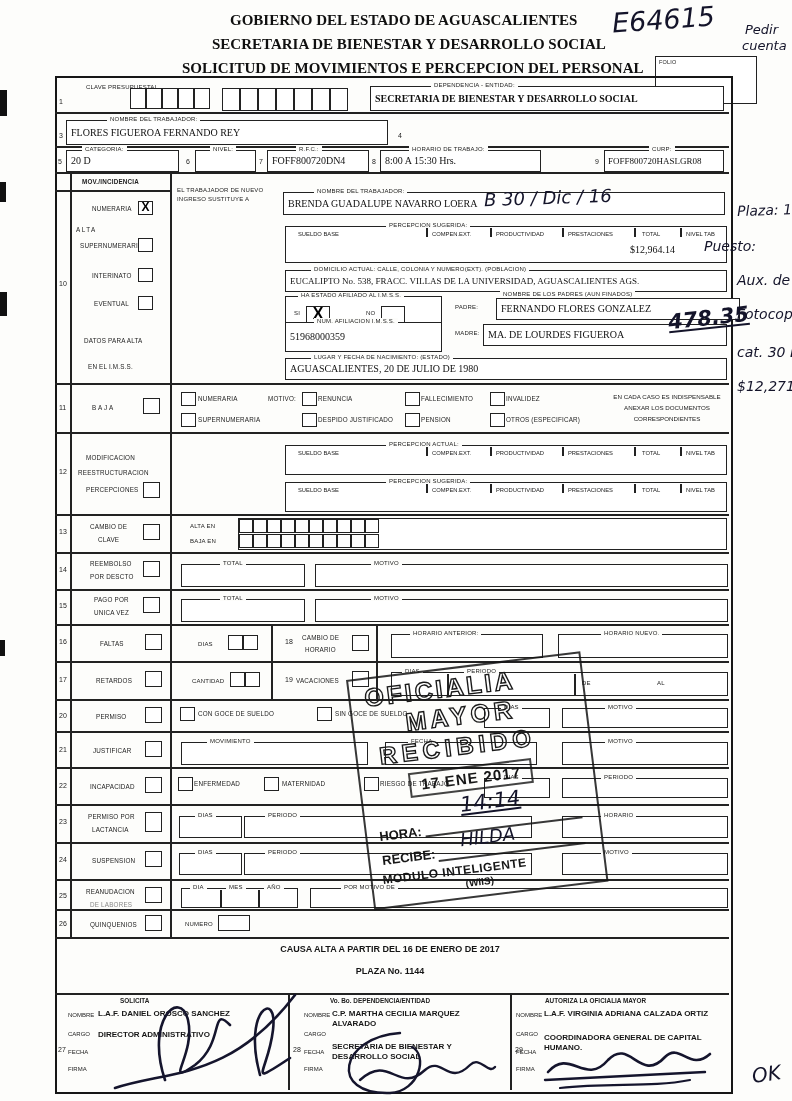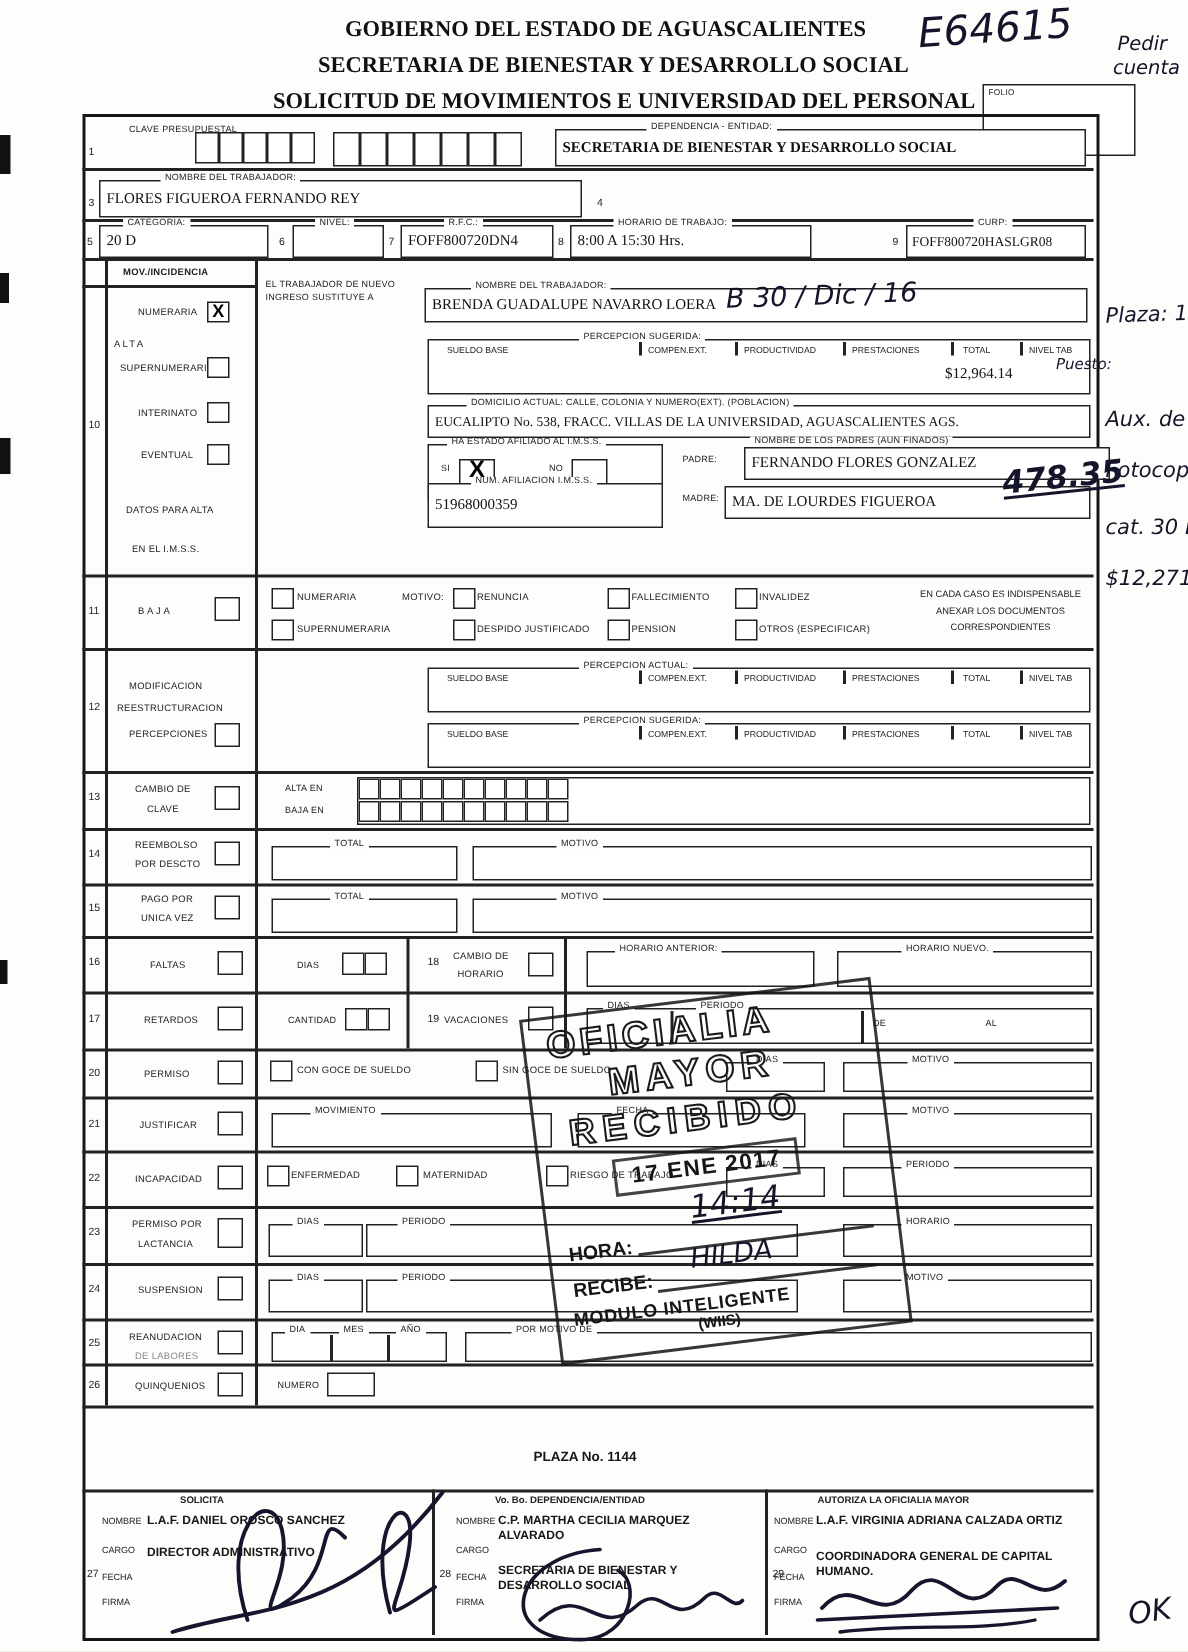--- a/index.html
+++ b/index.html
@@ -38,21 +38,21 @@
 
 <div class="page">
 
   <div class="abs" style="left:0;top:90px;width:7px;height:26px;background:#111"></div>
   <div class="abs" style="left:0;top:182px;width:6px;height:20px;background:#111"></div>
   <div class="abs" style="left:0;top:292px;width:7px;height:24px;background:#111"></div>
   <div class="abs" style="left:0;top:640px;width:5px;height:16px;background:#111"></div>
 
   <div class="hdr abs" style="left:230px;top:12px;font-size:15px">GOBIERNO DEL ESTADO DE AGUASCALIENTES</div>
   <div class="hdr abs" style="left:212px;top:36px;font-size:15px">SECRETARIA DE BIENESTAR Y DESARROLLO SOCIAL</div>
-  <div class="hdr abs" style="left:182px;top:60px;font-size:15px">SOLICITUD DE MOVIMIENTOS E UNIVERSIDAD DEL PERSONAL</div>
+  <div class="hdr abs" style="left:182px;top:60px;font-size:15px">SOLICITUD DE MOVIMIENTOS E PERCEPCION DEL PERSONAL</div>
 
   <div class="hw abs" style="left:612px;top:4px;font-size:27px;transform:rotate(-4deg)">E64615</div>
   <div class="hw abs" style="left:745px;top:22px;font-size:13px">Pedir</div>
   <div class="hw abs" style="left:742px;top:38px;font-size:13px">cuenta</div>
 
   <div class="bx abs" style="left:655px;top:56px;width:100px;height:46px">
     <span class="lb abs" style="left:3px;top:2px;font-size:5.5px">FOLIO</span>
   </div>
 
   <div class="abs" style="left:55px;top:76px;width:674px;height:1014px;border:2px solid #161616"></div>
@@ -173,20 +173,24 @@
   <div class="bx abs" style="left:483px;top:324px;width:242px;height:20px">
     <span class="vl abs" style="left:4px;top:4px">MA. DE LOURDES FIGUEROA</span>
   </div>
   <span class="hw abs" style="left:668px;top:306px;font-size:21px;font-weight:bold;transform:rotate(-6deg);text-decoration:underline">478.35</span>
 
   <div class="bx abs" style="left:285px;top:322px;width:155px;height:28px">
     <span class="lbw abs" style="left:28px;top:-5px">NUM. AFILIACION I.M.S.S.</span>
     <span class="vl abs" style="left:4px;top:8px">51968000359</span>
   </div>
 
+  <div class="bx abs" style="left:285px;top:358px;width:440px;height:20px">
+    <span class="lbw abs" style="left:25px;top:-5px">LUGAR Y FECHA DE NACIMIENTO: (ESTADO)</span>
+    <span class="vl abs" style="left:4px;top:4px">AGUASCALIENTES, 20 DE JULIO DE 1980</span>
+  </div>
 
   <div class="hline abs" style="left:55px;top:383px;width:674px"></div>
   <span class="rn abs" style="left:59px;top:404px">11</span>
   <span class="lt abs" style="left:92px;top:404px">B A J A</span>
   <span class="cb abs" style="left:143px;top:398px;width:15px;height:14px"></span>
   <span class="cb abs" style="left:181px;top:392px"></span>
   <span class="lt abs" style="left:198px;top:395px">NUMERARIA</span>
   <span class="lt abs" style="left:268px;top:395px">MOTIVO:</span>
   <span class="cb abs" style="left:302px;top:392px"></span>
   <span class="lt abs" style="left:318px;top:395px">RENUNCIA</span>
@@ -411,20 +415,21 @@
   </div>
 
   <div class="hline abs" style="left:55px;top:909px;width:674px"></div>
   <span class="rn abs" style="left:59px;top:920px">26</span>
   <span class="lt abs" style="left:90px;top:921px">QUINQUENIOS</span>
   <span class="cb abs" style="left:145px;top:915px;width:15px;height:14px"></span>
   <span class="lb abs" style="left:185px;top:921px">NUMERO</span>
   <span class="cb abs" style="left:218px;top:915px;width:30px;height:14px"></span>
 
   <div class="hline abs" style="left:55px;top:937px;width:674px"></div>
+  <div class="fnote abs" style="left:160px;top:944px;width:460px">CAUSA ALTA A PARTIR DEL 16 DE ENERO DE 2017</div>
   <div class="fnote abs" style="left:160px;top:966px;width:460px">PLAZA No. 1144</div>
 
   <div class="hline abs" style="left:55px;top:993px;width:674px"></div>
   <div class="vline abs" style="left:288px;top:993px;height:97px"></div>
   <div class="vline abs" style="left:510px;top:993px;height:97px"></div>
 
   <div class="sgh abs" style="left:120px;top:997px">SOLICITA</div>
   <span class="rn abs" style="left:58px;top:1046px">27</span>
   <span class="sgl abs" style="left:68px;top:1012px">NOMBRE</span>
   <span class="sgl abs" style="left:68px;top:1031px">CARGO</span>
@@ -474,20 +479,20 @@
     <div class="abs" style="left:12px;top:150px;font-weight:bold;font-size:13px;color:#161616">HORA:</div>
     <div class="hline abs" style="left:58px;top:162px;width:158px;height:2px;background:rgba(20,20,20,.85)"></div>
     <div class="abs" style="left:12px;top:174px;font-weight:bold;font-size:13px;color:#161616">RECIBE:</div>
     <div class="hw abs" style="left:92px;top:160px;font-size:18px">HILDA</div>
     <div class="hline abs" style="left:68px;top:188px;width:148px;height:2px;background:rgba(20,20,20,.85)"></div>
     <div class="abs" style="left:10px;top:194px;font-weight:bold;font-size:12px;letter-spacing:.5px;color:#161616">MODULO INTELIGENTE</div>
     <div class="abs" style="left:92px;top:209px;font-weight:bold;font-size:10px;color:#161616">(WIIS)</div>
   </div>
 
   <div class="hw abs" style="left:737px;top:202px;font-size:14px;transform:rotate(-2deg)">Plaza: 11</div>
-  <div class="hw abs" style="left:704px;top:238px;font-size:10px">Puesto:</div>
+  <div class="hw abs" style="left:704px;top:238px;font-size:14px">Puesto:</div>
   <div class="hw abs" style="left:737px;top:272px;font-size:14px">Aux. de</div>
   <div class="hw abs" style="left:737px;top:306px;font-size:14px">Fotocopiad</div>
   <div class="hw abs" style="left:737px;top:344px;font-size:14px">cat. 30 E</div>
   <div class="hw abs" style="left:737px;top:378px;font-size:14px">$12,271.</div>
   <div class="hw abs" style="left:752px;top:1062px;font-size:20px;transform:rotate(-8deg)">OK</div>
 
 </div>
 
 </body></html>

